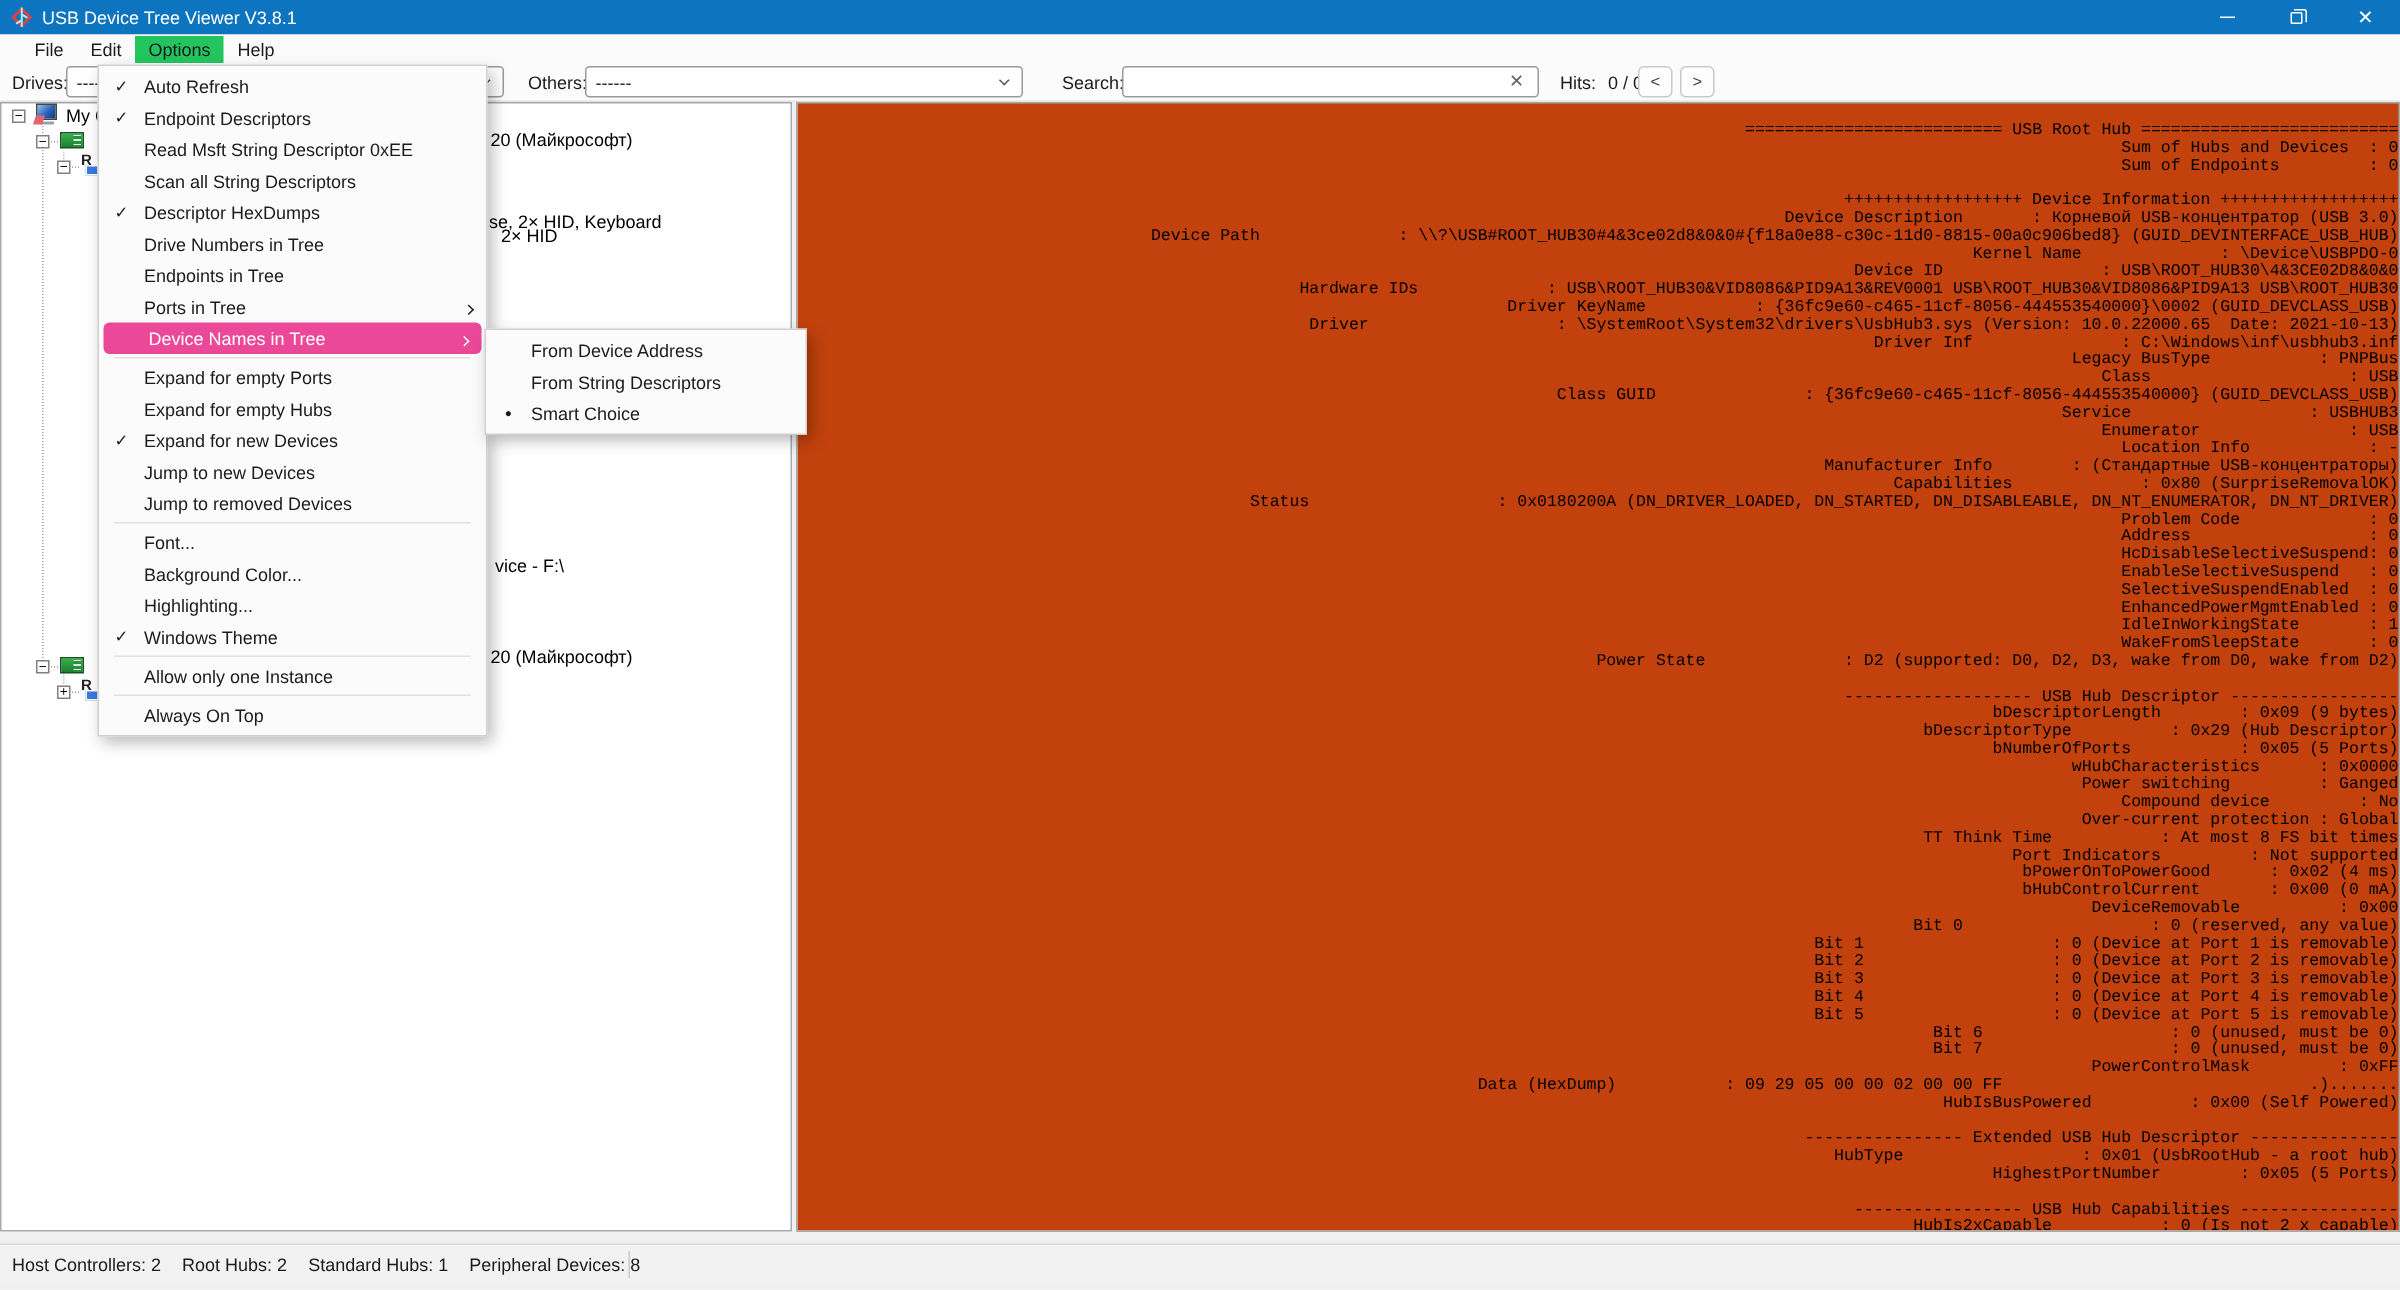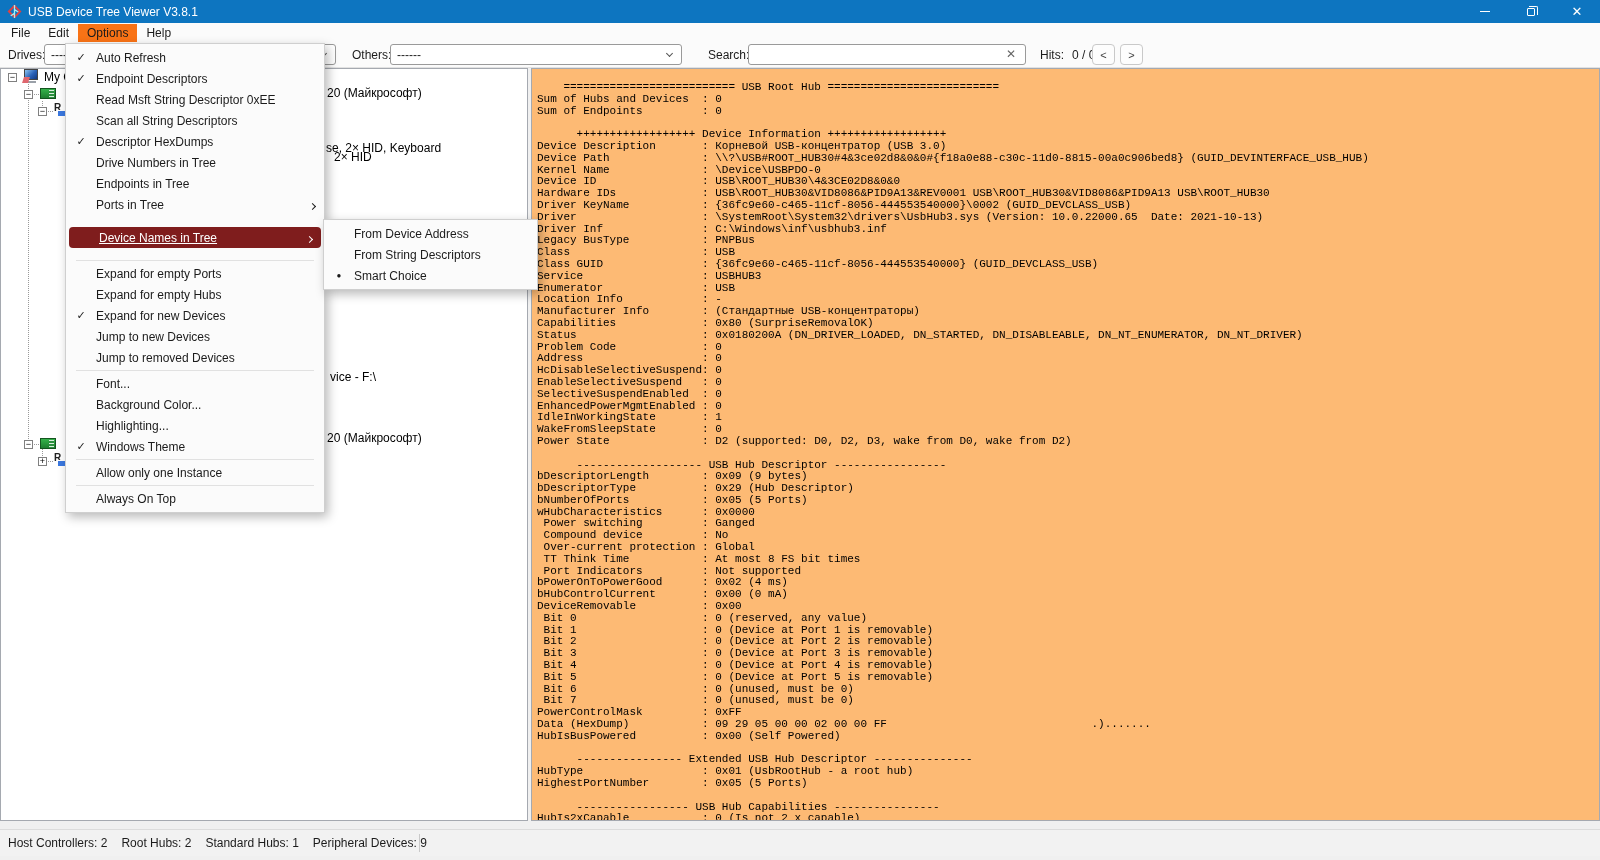--- a/index.html
+++ b/index.html
@@ -13,23 +13,23 @@
   .title-text { margin-left:6px; font-size:12px; }
   .win-controls { margin-left:auto; display:flex; height:100%; }
   .win-btn { width:46px; height:100%; display:flex; align-items:center; justify-content:center; }
   .glyph-min { width:10px; height:1px; background:#fff; }
   .glyph-restore { width:8px; height:8px; border:1px solid #fff; border-radius:1px; position:relative; }
   .glyph-restore::before { content:''; position:absolute; left:1px; top:-3px; width:8px; height:8px;
      border-top:1px solid #fff; border-right:1px solid #fff; border-radius:0 2px 0 0; }
   .glyph-close { font-size:13px; line-height:13px; color:#fff; }
 
   
-  .menubar { height:19px; background:#fbfbfb; display:flex; align-items:center; font-size:12px; color:#1b1b1b; padding-left:2px; }
+  .menubar { height:19px; background:#fbfbfb; display:flex; align-items:center; font-size:12px; color:#1b1b1b; padding-left:14px; }
   .menubar-item { padding:2px 9px; }
-  .menubar-item.open { background:#f97316; }
+  .menubar-item.open { background:#22c55e; }
   .toolbar { position:relative; height:26px; background:#fbfbfb; border-bottom:1px solid #e2e2e2; font-size:12px; color:#1b1b1b; }
   .tb-label { position:absolute; top:6px; }
   .combo { position:absolute; top:2px; height:21px; background:#fff; border:1px solid #9a9a9a; border-radius:3px;
            display:flex; align-items:center; padding-left:6px; color:#222; }
   .combo .chev-down { position:absolute; right:9px; top:6px; }
   .chev { display:inline-block; width:5px; height:5px; border-right:1.3px solid #555; border-bottom:1.3px solid #555; }
   .chev-down { transform:rotate(45deg); }
   .chev-right { transform:rotate(-45deg); border-color:currentColor; }
   .search-input { position:absolute; left:748px; top:2px; width:278px; height:21px; border:1px solid #9a9a9a;
                   border-radius:3px; font-family:"Liberation Sans",sans-serif; font-size:12px; padding:0 18px 0 6px; outline:none; }
@@ -52,36 +52,36 @@
   .icon-computer::after { content:''; position:absolute; left:0; top:8px; width:6px; height:6px;
       transform:skewX(-18deg); background:#df666e; }
   .icon-card { position:absolute; width:16px; height:11px; border:1px solid #14551f;
       background:linear-gradient(#35b24a,#1d7f30); }
   .icon-card::before { content:''; position:absolute; right:1px; top:1px; width:5px; height:8px;
       background:repeating-linear-gradient(180deg,#d9f0de 0 1px,#2c8f3f 1px 3px); }
   .icon-roothub { position:absolute; width:12px; height:14px; font-size:10px; font-weight:bold; color:#222; line-height:10px; }
   .icon-roothub::after { content:''; position:absolute; left:3px; bottom:0; width:7px; height:5px;
       background:#3b78e0; border:1px solid #fff; }
 
-  .detail-panel { position:absolute; left:531px; top:68px; width:1069px; height:753px; background:#fdba74;
-                  border:1px solid #a5a9b0; overflow:hidden; }
+  .detail-panel { position:absolute; left:531px; top:68px; width:1069px; height:753px; background:#c2410c;
+                  border:1px solid #a5a9b0; overflow:hidden;text-align:right; }
   .detail-pre { font-family:"Liberation Mono","DejaVu Sans Mono",monospace; font-size:11px; line-height:11.8px;
                 color:#000; padding:13px 0 0 5px; white-space:pre; }
 
   
   .context-menu { position:absolute; background:#fbfbfb; border:1px solid #cfcfcf; box-shadow:3px 4px 10px rgba(0,0,0,.28);
                   padding:3px 0; font-size:12px; color:#1b1b1b; z-index:50; }
   #options-menu { left:65px; top:43px; width:260px; }
   #device-names-submenu { left:323px; top:219px; width:215px; z-index:60; }
   .menu-item { height:21px; display:flex; align-items:center; }
   .menu-gutter { width:30px; text-align:center; font-size:11px; flex:0 0 auto; }
   .menu-gutter[data-name="radio-dot-icon"] { font-size:8px; }
   .menu-label { flex:1; }
   .menu-arrow { width:24px; text-align:center; flex:0 0 auto; }
-  .menu-item.selected { background:#7f1d1d; color:#fff; margin:12px 3px; border-radius:4px;text-decoration:underline; }
+  .menu-item.selected { background:#ec4899; color:#fff; margin:0 3px; border-radius:4px; }
   .menu-sep { height:1px; background:#e1e1e1; margin:2px 10px; }
 
   
   .statusbar { position:absolute; left:0; top:829px; width:1600px; height:27px; background:#f2f2f2;
                border-top:1px solid #dcdcdc; display:flex; align-items:center; font-size:12px; color:#1b1b1b; }
   .status-item { margin-left:14px; }
   .status-item:first-child { margin-left:8px; }
   .status-sep { position:absolute; left:419px; top:4px; width:1px; height:18px; background:#c9c9c9; }
 </style>
 </head>
@@ -355,17 +355,17 @@
         <span class="menu-gutter" data-name="radio-dot-icon">●</span>
         <span class="menu-label" data-name="menu-item-label">Smart Choice</span>
         <span class="menu-arrow" data-name="menu-arrow-space"></span>
       </div>
     </div>
 
   <div class="statusbar" data-name="statusbar">
     <span class="status-item" data-name="status-host-controllers">Host Controllers: 2</span>
     <span class="status-item" data-name="status-root-hubs">Root Hubs: 2</span>
     <span class="status-item" data-name="status-standard-hubs">Standard Hubs: 1</span>
-    <span class="status-item" data-name="status-peripheral-devices">Peripheral Devices: 9</span>
+    <span class="status-item" data-name="status-peripheral-devices">Peripheral Devices: 8</span>
     <div class="status-sep" data-name="statusbar-separator"></div>
   </div>
 
 </div>
 
 </body></html>

